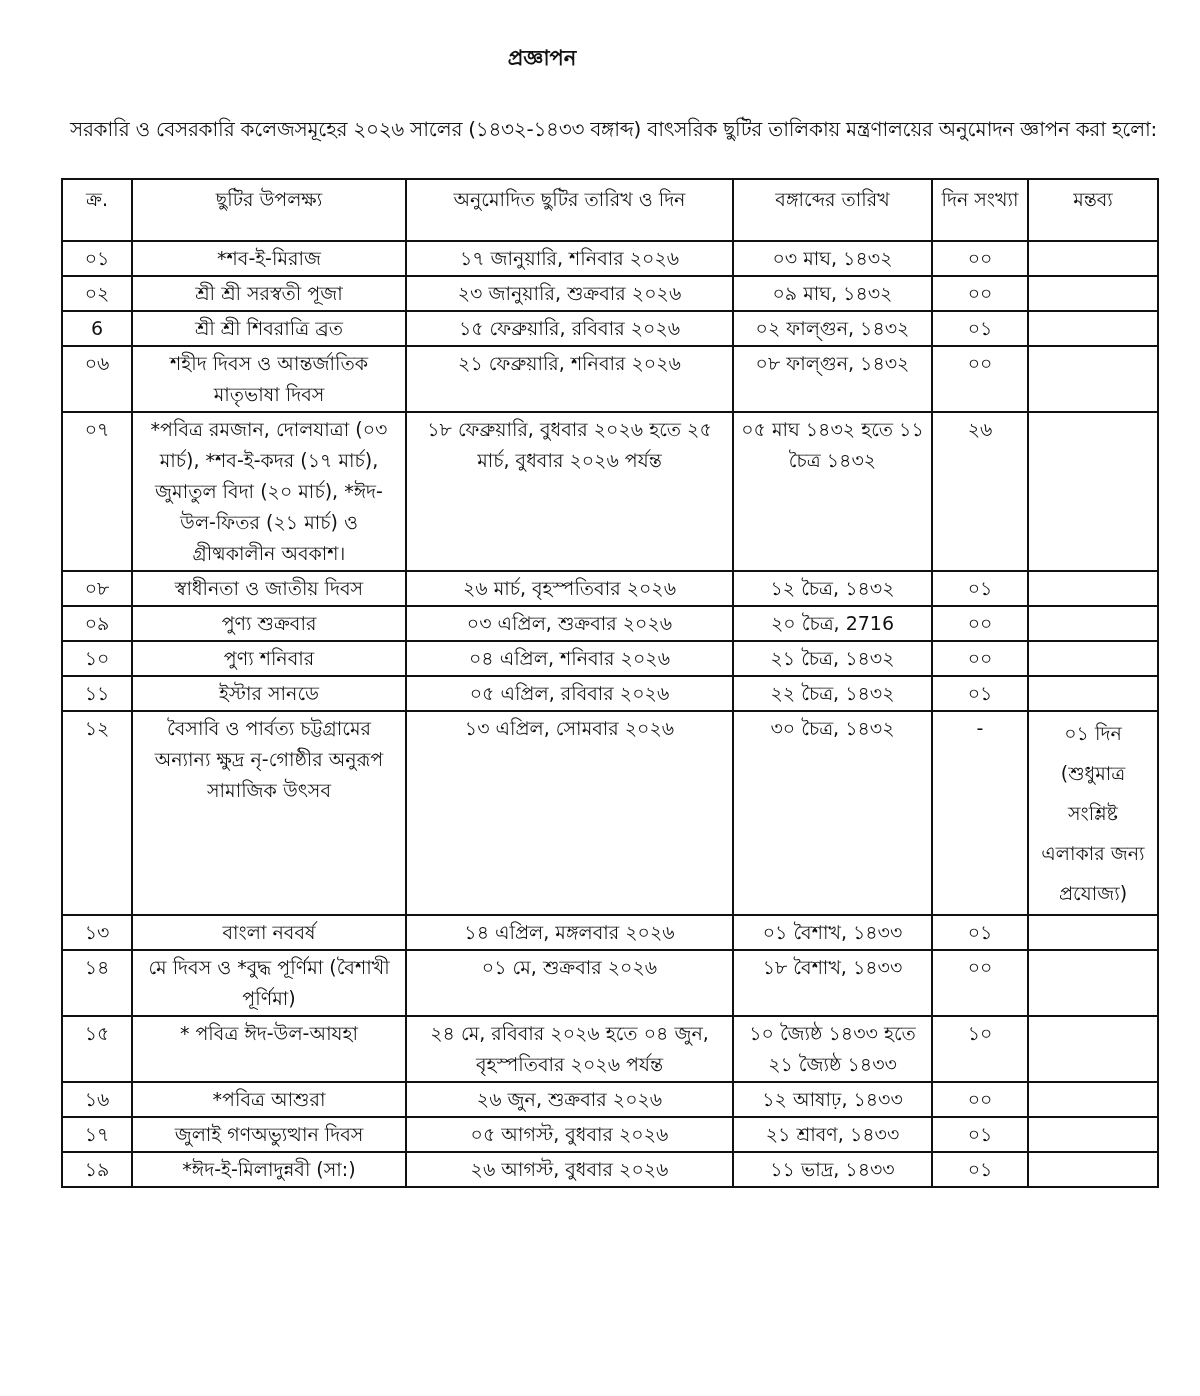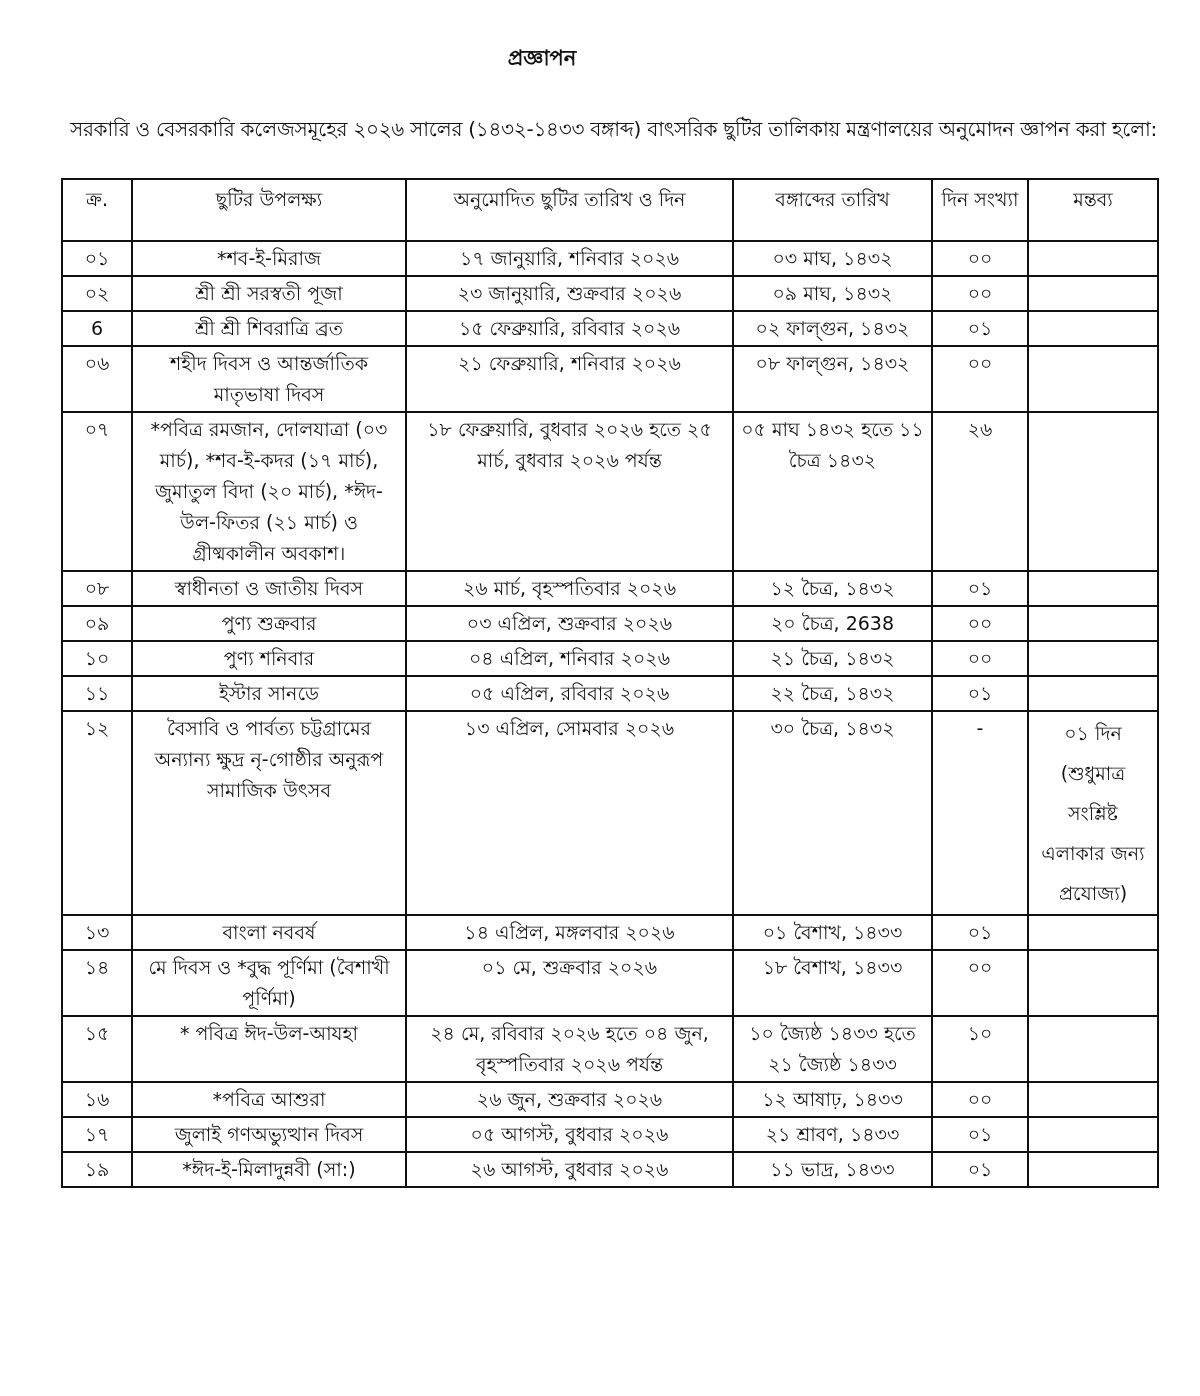--- a/index.html
+++ b/index.html
@@ -106,21 +106,21 @@
       <td>স্বাধীনতা ও জাতীয় দিবস</td>
       <td>২৬ মার্চ, বৃহস্পতিবার ২০২৬</td>
       <td>১২ চৈত্র, ১৪৩২</td>
       <td>০১</td>
       <td class="rem"></td>
     </tr>
     <tr>
       <td>০৯</td>
       <td>পুণ্য শুক্রবার</td>
       <td>০৩ এপ্রিল, শুক্রবার ২০২৬</td>
-      <td>২০ চৈত্র, 2638</td>
+      <td>২০ চৈত্র, 2716</td>
       <td>০০</td>
       <td class="rem"></td>
     </tr>
     <tr>
       <td>১০</td>
       <td>পুণ্য শনিবার</td>
       <td>০৪ এপ্রিল, শনিবার ২০২৬</td>
       <td>২১ চৈত্র, ১৪৩২</td>
       <td>০০</td>
       <td class="rem"></td>

